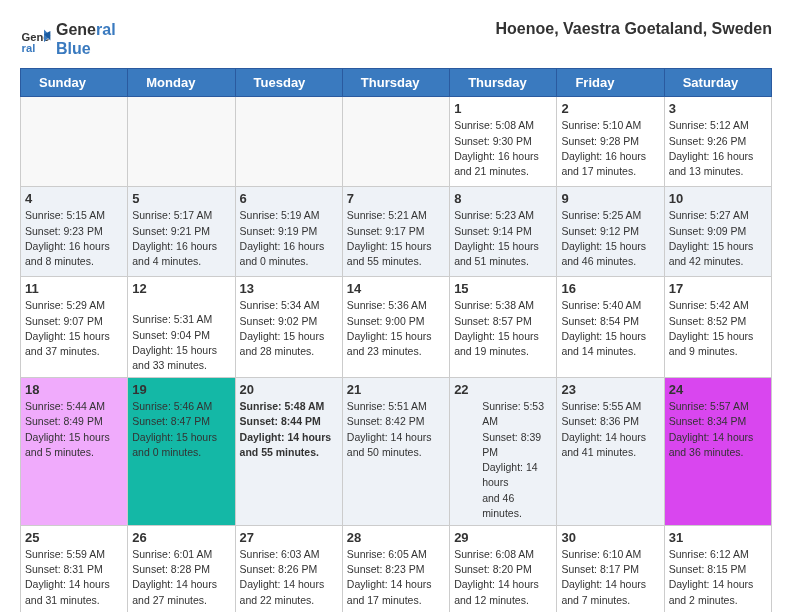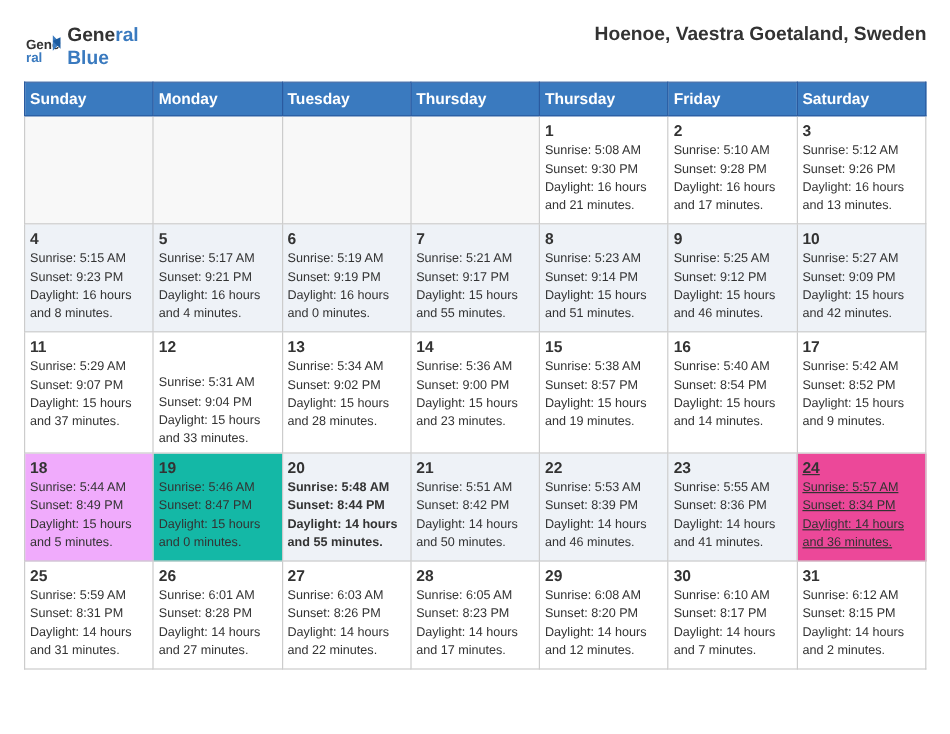--- a/index.html
+++ b/index.html
@@ -39,21 +39,21 @@
       font-weight: bold;
     }
     table {
       width: 100%;
       border-collapse: collapse;
       table-layout: fixed;
     }
     th {
       background-color: #3a7abf;
       color: white;
-      padding: 6px 4px;
+      padding: 6px 18px;
       font-size: 13px;
       font-weight: bold;
       text-align: left;
       border: 1px solid #2a5a9f;
     }
     td {
       border: 1px solid #ccc;
       vertical-align: top;
       padding: 4px;
       font-size: 10.5px;
@@ -270,33 +270,33 @@
         </td>
         <td style="background: rgb(238, 242, 247);">
           <span class="day-num">21</span>
           <div class="day-info" style="white-space: pre-line;">Sunrise: 5:51 AM
 Sunset: 8:42 PM
 Daylight: 14 hours
 and 50 minutes.</div>
         </td>
         <td style="background: rgb(238, 242, 247);">
           <span class="day-num">22</span>
-          <div class="day-info" style="white-space: pre-line;">Sunrise: 5:53 AM
+          <div class="day-info" style="white-space: pre-line; margin-left: 28px;">Sunrise: 5:53 AM
 Sunset: 8:39 PM
 Daylight: 14 hours
 and 46 minutes.</div>
         </td>
         <td style="background: rgb(238, 242, 247);">
           <span class="day-num">23</span>
           <div class="day-info" style="white-space: pre-line;">Sunrise: 5:55 AM
 Sunset: 8:36 PM
 Daylight: 14 hours
 and 41 minutes.</div>
         </td>
-        <td style="background: #ec4899; text-decoration: underline;">
+        <td style="background: #d946ef;">
           <span class="day-num">24</span>
           <div class="day-info" style="white-space: pre-line;">Sunrise: 5:57 AM
 Sunset: 8:34 PM
 Daylight: 14 hours
 and 36 minutes.</div>
         </td>
       </tr>
       <tr>
         <td>
           <span class="day-num">25</span>

